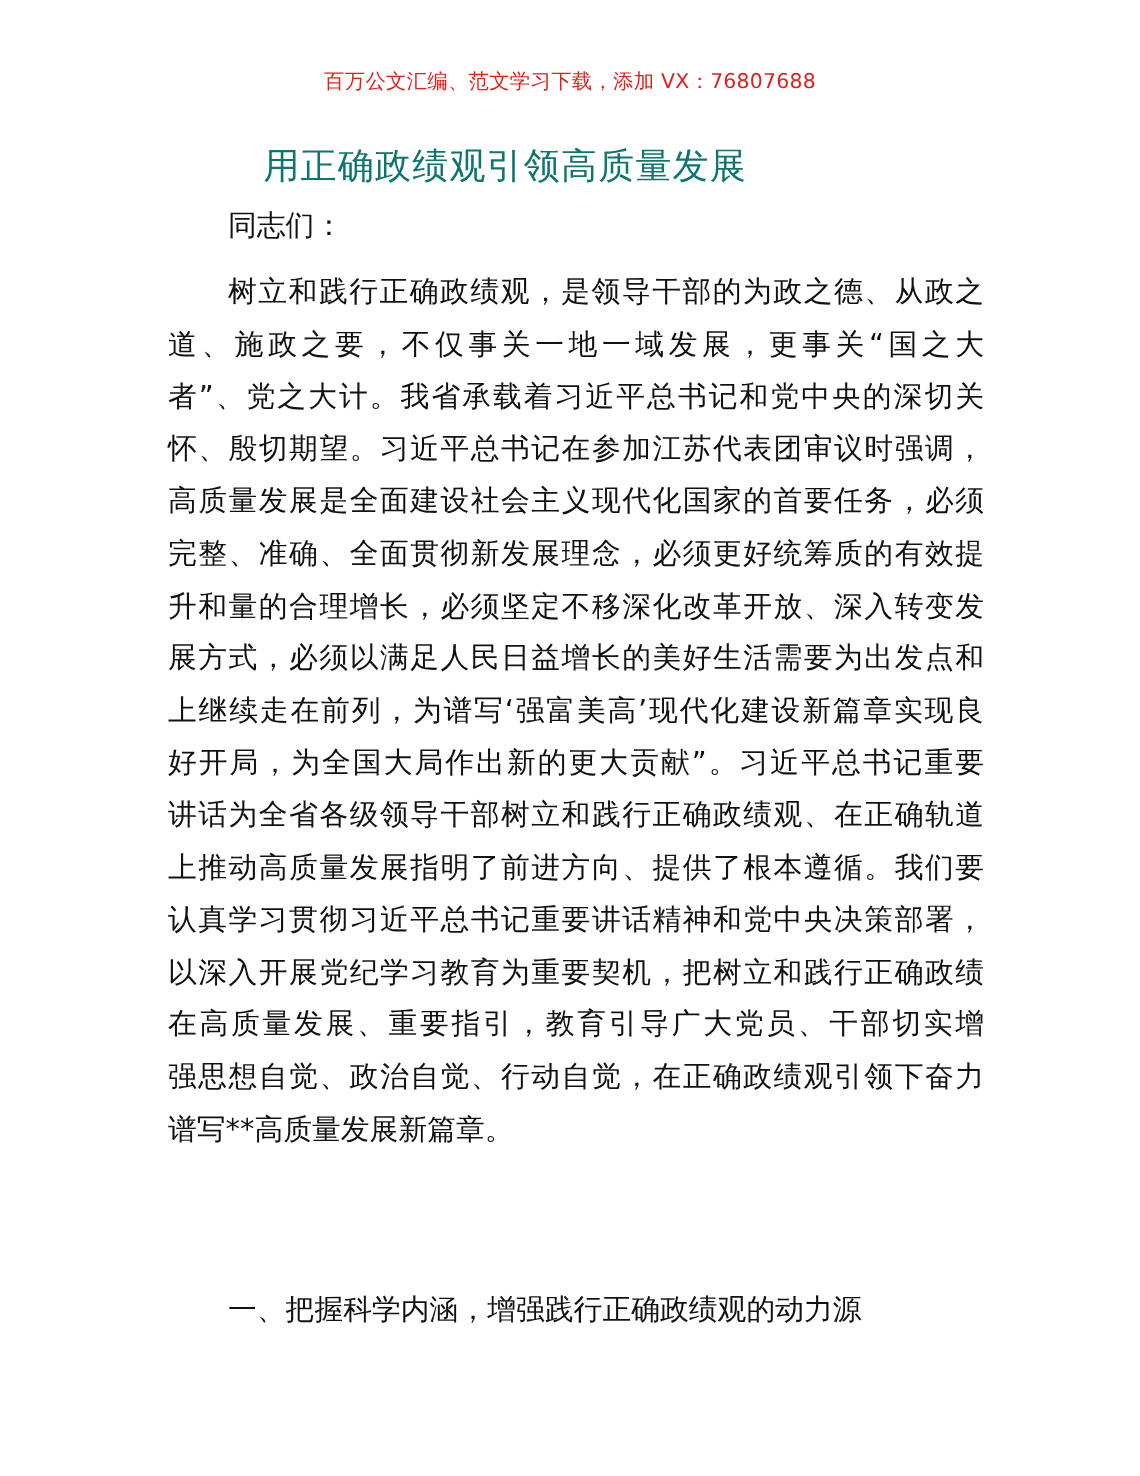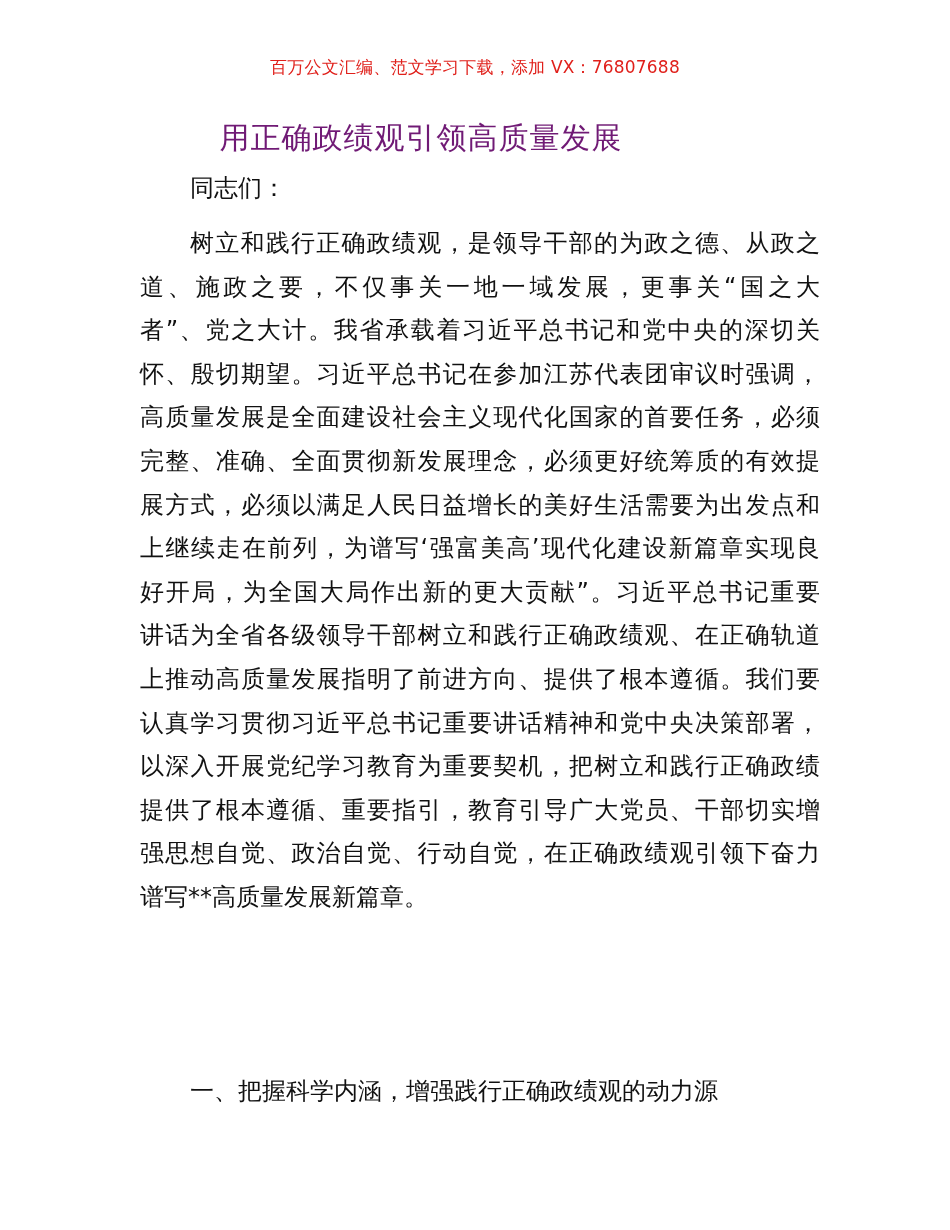--- a/index.html
+++ b/index.html
@@ -1,21 +1,21 @@
 <!DOCTYPE html>
 <html><head>
 <meta charset="utf-8">
 <style>
   html, body { margin: 0; padding: 0; background: #ffffff; }
   body { width: 950px; height: 1230px; position: relative; overflow: hidden;
          font-family: "DejaVu Sans", "Liberation Sans", sans-serif; color: #111111; }
   .header-note { position: absolute; top: 56px; left: 0; width: 950px; text-align: center;
                  font-size: 17px; color: #e0201b; letter-spacing: 0.2px; }
   .title { position: absolute; top: 118px; left: 0; width: 842px; text-align: center;
-           font-size: 30px; color: #701a75; letter-spacing: 1px; }
+           font-size: 30px; color: #0f766e; letter-spacing: 1px; }
   .salutation { position: absolute; top: 172px; left: 190px; font-size: 24px; text-align: center; }
   .para { position: absolute; left: 140px; width: 680px; }
   .line { height: 43.6px; line-height: 43.6px; font-size: 24px; white-space: nowrap;
           text-align: justify; text-align-last: justify; }
   .line.first { padding-left: 50px; }
   .line.last { text-align-last: left; }
   .heading { position: absolute; top: 1075px; left: 190px; font-size: 24px; white-space: nowrap; }
 </style>
 </head>
 <body>
@@ -26,25 +26,26 @@
 
 <div class="salutation">同志们：</div>
 
 <div class="para" style="top:222px;">
   <div class="line first">树立和践行正确政绩观，是领导干部的为政之德、从政之</div>
   <div class="line">道、施政之要，不仅事关一地一域发展，更事关“国之大</div>
   <div class="line">者”、党之大计。我省承载着习近平总书记和党中央的深切关</div>
   <div class="line">怀、殷切期望。习近平总书记在参加江苏代表团审议时强调，</div>
   <div class="line">高质量发展是全面建设社会主义现代化国家的首要任务，必须</div>
   <div class="line">完整、准确、全面贯彻新发展理念，必须更好统筹质的有效提</div>
+  <div class="line">升和量的合理增长，必须坚定不移深化改革开放、深入转变发</div>
   <div class="line">展方式，必须以满足人民日益增长的美好生活需要为出发点和</div>
   <div class="line">上继续走在前列，为谱写‘强富美高’现代化建设新篇章实现良</div>
   <div class="line">好开局，为全国大局作出新的更大贡献”。习近平总书记重要</div>
   <div class="line">讲话为全省各级领导干部树立和践行正确政绩观、在正确轨道</div>
   <div class="line">上推动高质量发展指明了前进方向、提供了根本遵循。我们要</div>
   <div class="line">认真学习贯彻习近平总书记重要讲话精神和党中央决策部署，</div>
   <div class="line">以深入开展党纪学习教育为重要契机，把树立和践行正确政绩</div>
-  <div class="line">提供了根本遵循、重要指引，教育引导广大党员、干部切实增</div>
+  <div class="line">在高质量发展、重要指引，教育引导广大党员、干部切实增</div>
   <div class="line">强思想自觉、政治自觉、行动自觉，在正确政绩观引领下奋力</div>
   <div class="line last">谱写**高质量发展新篇章。</div>
 </div>
 
 <div class="heading">一、把握科学内涵，增强践行正确政绩观的动力源</div>
 
 </body></html>

